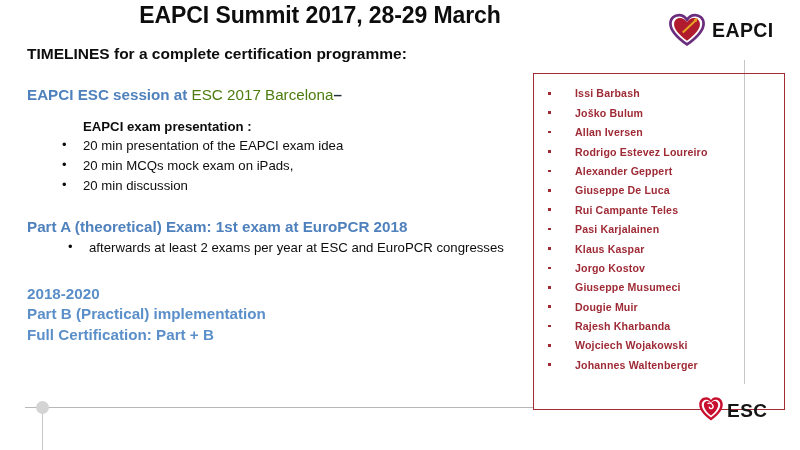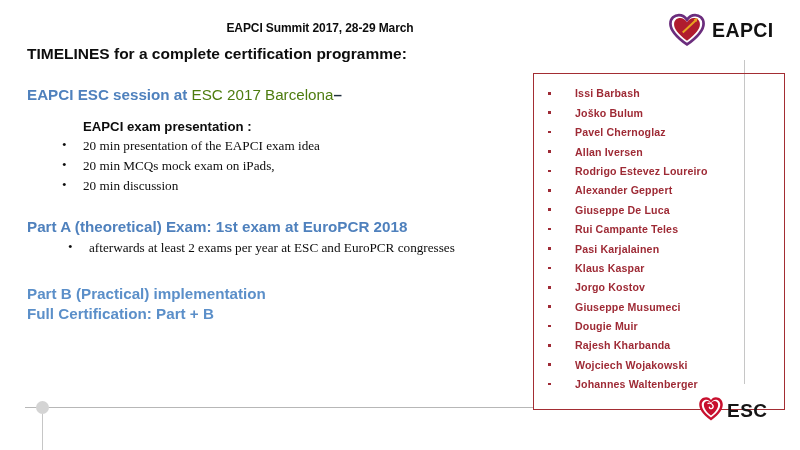--- a/index.html
+++ b/index.html
@@ -16,24 +16,24 @@
     width: 800px;
     height: 450px;
     background: #ffffff;
     overflow: hidden;
   }
 
   
   #slide-title {
     position: absolute;
     left: 0;
-    top: 21px;
+    top: 2px;
     width: 640px;
     text-align: center;
-    font-size: 12px;
+    font-size: 23px;
     font-weight: bold;
     color: #0d0d0d;
     letter-spacing: -0.1px;
   }
 
   
   #eapci-logo {
     position: absolute;
     left: 668px;
     top: 10px;
@@ -99,21 +99,20 @@
     margin: 0;
     padding: 0;
   }
   ul.bullets li {
     position: relative;
     font-size: 13.2px;
     color: #0d0d0d;
     line-height: 1.42;
     padding-left: 24px;
     margin-bottom: 1px;
-    font-family: Liberation Serif, serif;
   }
   ul.bullets li::before {
     content: "\2022";
     position: absolute;
     left: 3px;
     top: -1px;
     font-size: 13px;
     color: #0d0d0d;
   }
 
@@ -264,36 +263,36 @@
     </div>
 
     <div id="part-a-block">
       <p class="blue-head">Part A (theoretical) Exam: 1st exam at EuroPCR 2018</p>
       <ul class="bullets" id="part-a-bullets">
         <li>afterwards at least 2 exams per year at ESC and EuroPCR congresses</li>
       </ul>
     </div>
 
     <div id="closing-block">
+      <div class="blue-line">2018-2020</div>
       <div class="blue-line">Part B (Practical) implementation</div>
       <div class="blue-line">Full Certification: Part + B</div>
     </div>
 
   </div>
 
   <div id="timeline-rule"></div>
   <div id="timeline-node"></div>
   <div id="timeline-stem"></div>
   <div id="divider-vertical"></div>
 
   <div id="names-panel">
     <ul id="names-list">
       <li>Issi  Barbash</li>
       <li>Joško Bulum</li>
-      <li>Pavel Chernoglaz</li>
       <li>Allan  Iversen</li>
       <li>Rodrigo Estevez Loureiro</li>
       <li>Alexander Geppert</li>
       <li>Giuseppe De Luca</li>
       <li>Rui Campante Teles</li>
       <li>Pasi Karjalainen</li>
       <li>Klaus Kaspar</li>
       <li>Jorgo Kostov</li>
       <li>Giuseppe Musumeci</li>
       <li>Dougie Muir</li>

